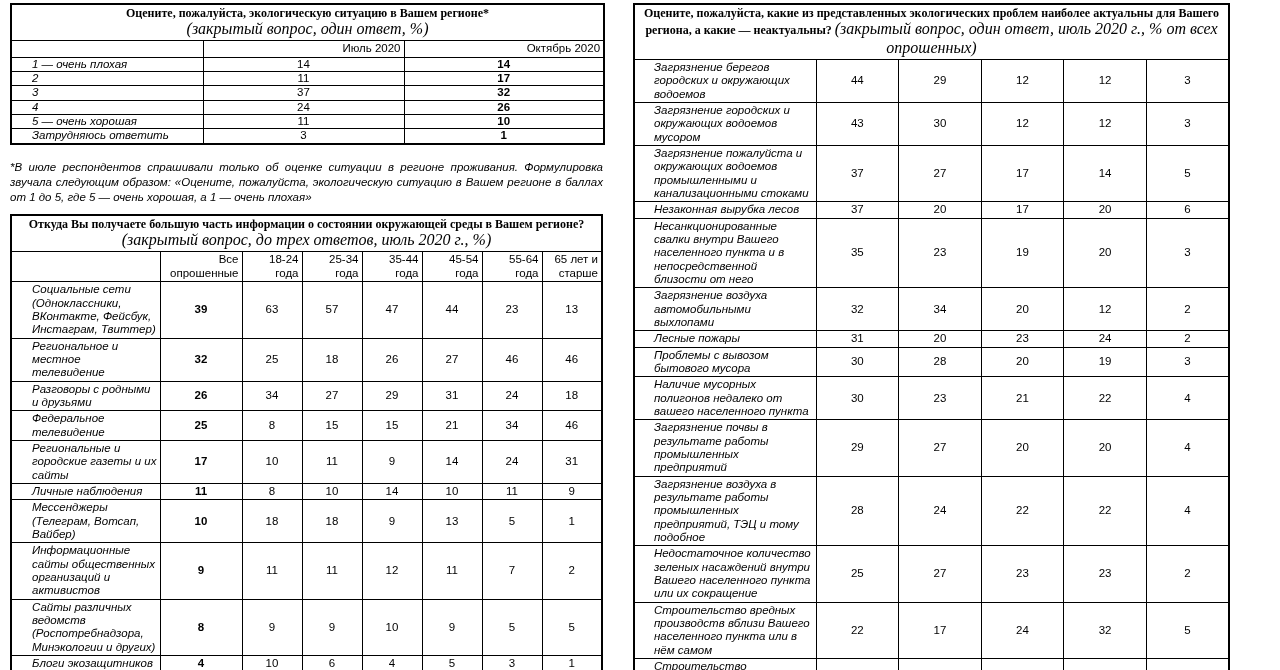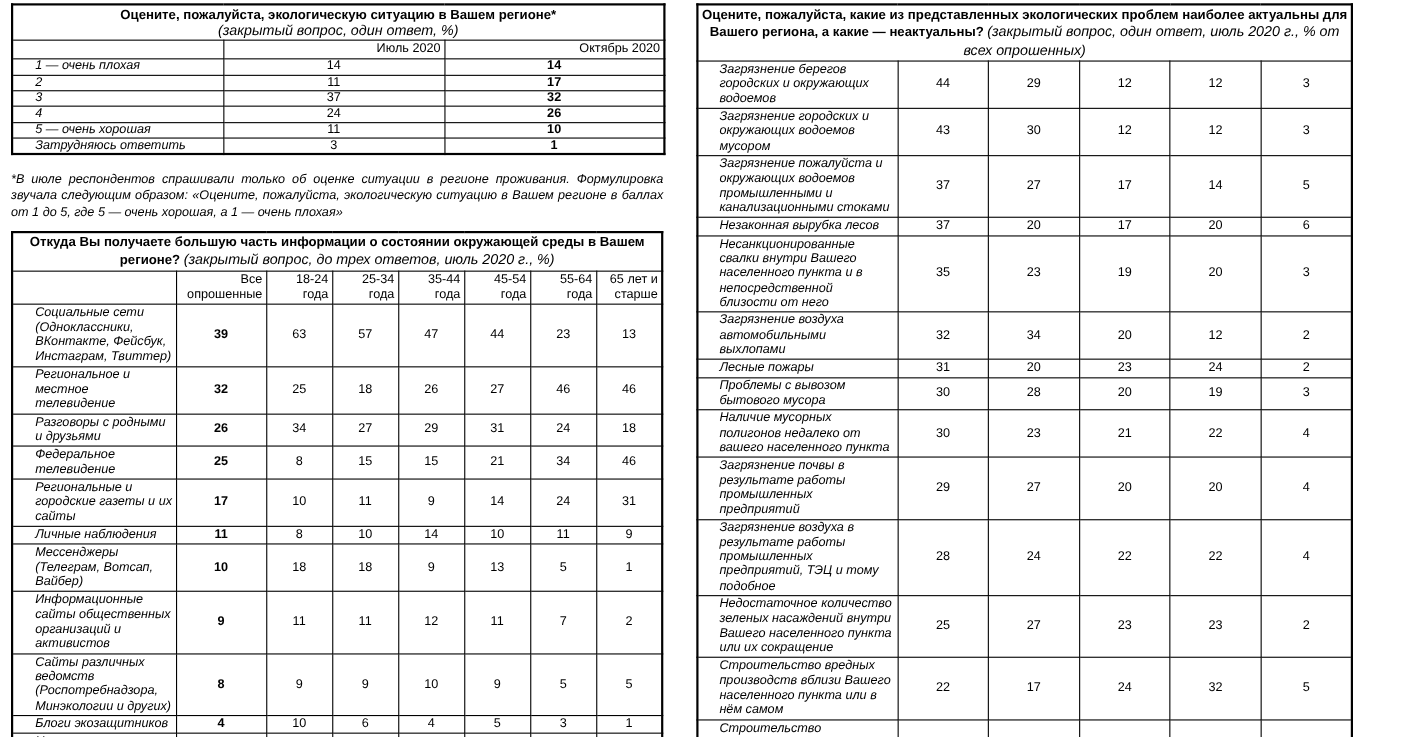--- a/index.html
+++ b/index.html
@@ -1,23 +1,23 @@
 <!DOCTYPE html>
 <html><head>
 <meta charset="utf-8">
 <style>
   html,body{margin:0;padding:0;background:#ffffff;color:#000;font-family:"Liberation Sans",sans-serif;}
   .page{position:relative;width:1280px;height:670px;background:#fff;overflow:hidden;}
   .left-col{position:absolute;left:10px;top:3px;width:593px;}
   .right-col{position:absolute;left:633px;top:3px;width:597px;}
   table.t{border-collapse:collapse;table-layout:fixed;border:2px solid #000;background:#fff;}
   table.t td{border:1px solid #000;vertical-align:middle;padding:1px 3px;font-size:11.5px;line-height:1.16;overflow:hidden;}
-  .titlecell{text-align:center;padding:2px 6px;}
+  .titlecell{text-align:center;padding:2px 6px;font-family:Liberation Serif, serif;}
   .bt{font-weight:bold;font-size:12px;line-height:1.18;}
-  .it{font-style:italic;font-weight:normal;font-size:13px;line-height:1.18;}
+  .it{font-style:italic;font-weight:normal;font-size:16px;line-height:1.18;}
   tr.colhead td{font-weight:normal;text-align:right;line-height:1.2;}
   .t td.lab{font-style:italic;text-align:left;padding-left:20px;}
   .t td.val{text-align:center;}
   .t1{width:593px;}
   .t1 tbody td{height:13px;padding:0 3px;}
   .t1 tbody td:nth-child(3){font-weight:bold;}
   .t2{width:593px;margin-top:9px;}
   .t2 tbody td:nth-child(2){font-weight:bold;}
   .t3{width:597px;}
   .t3 td{font-size:11px;line-height:1.13;padding:1px 2px;}

